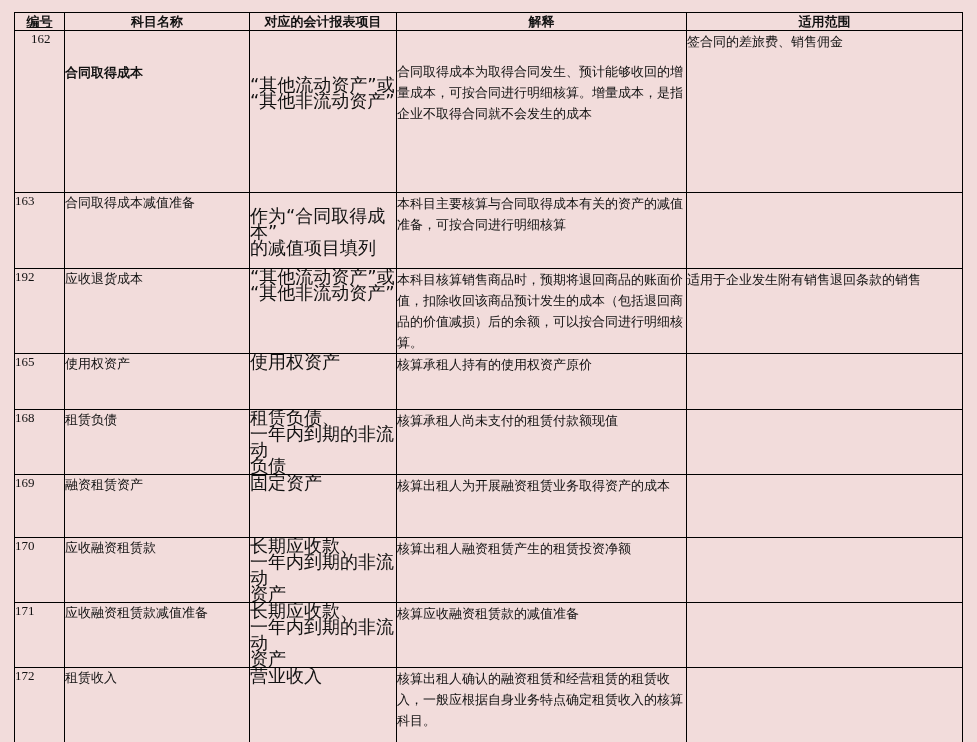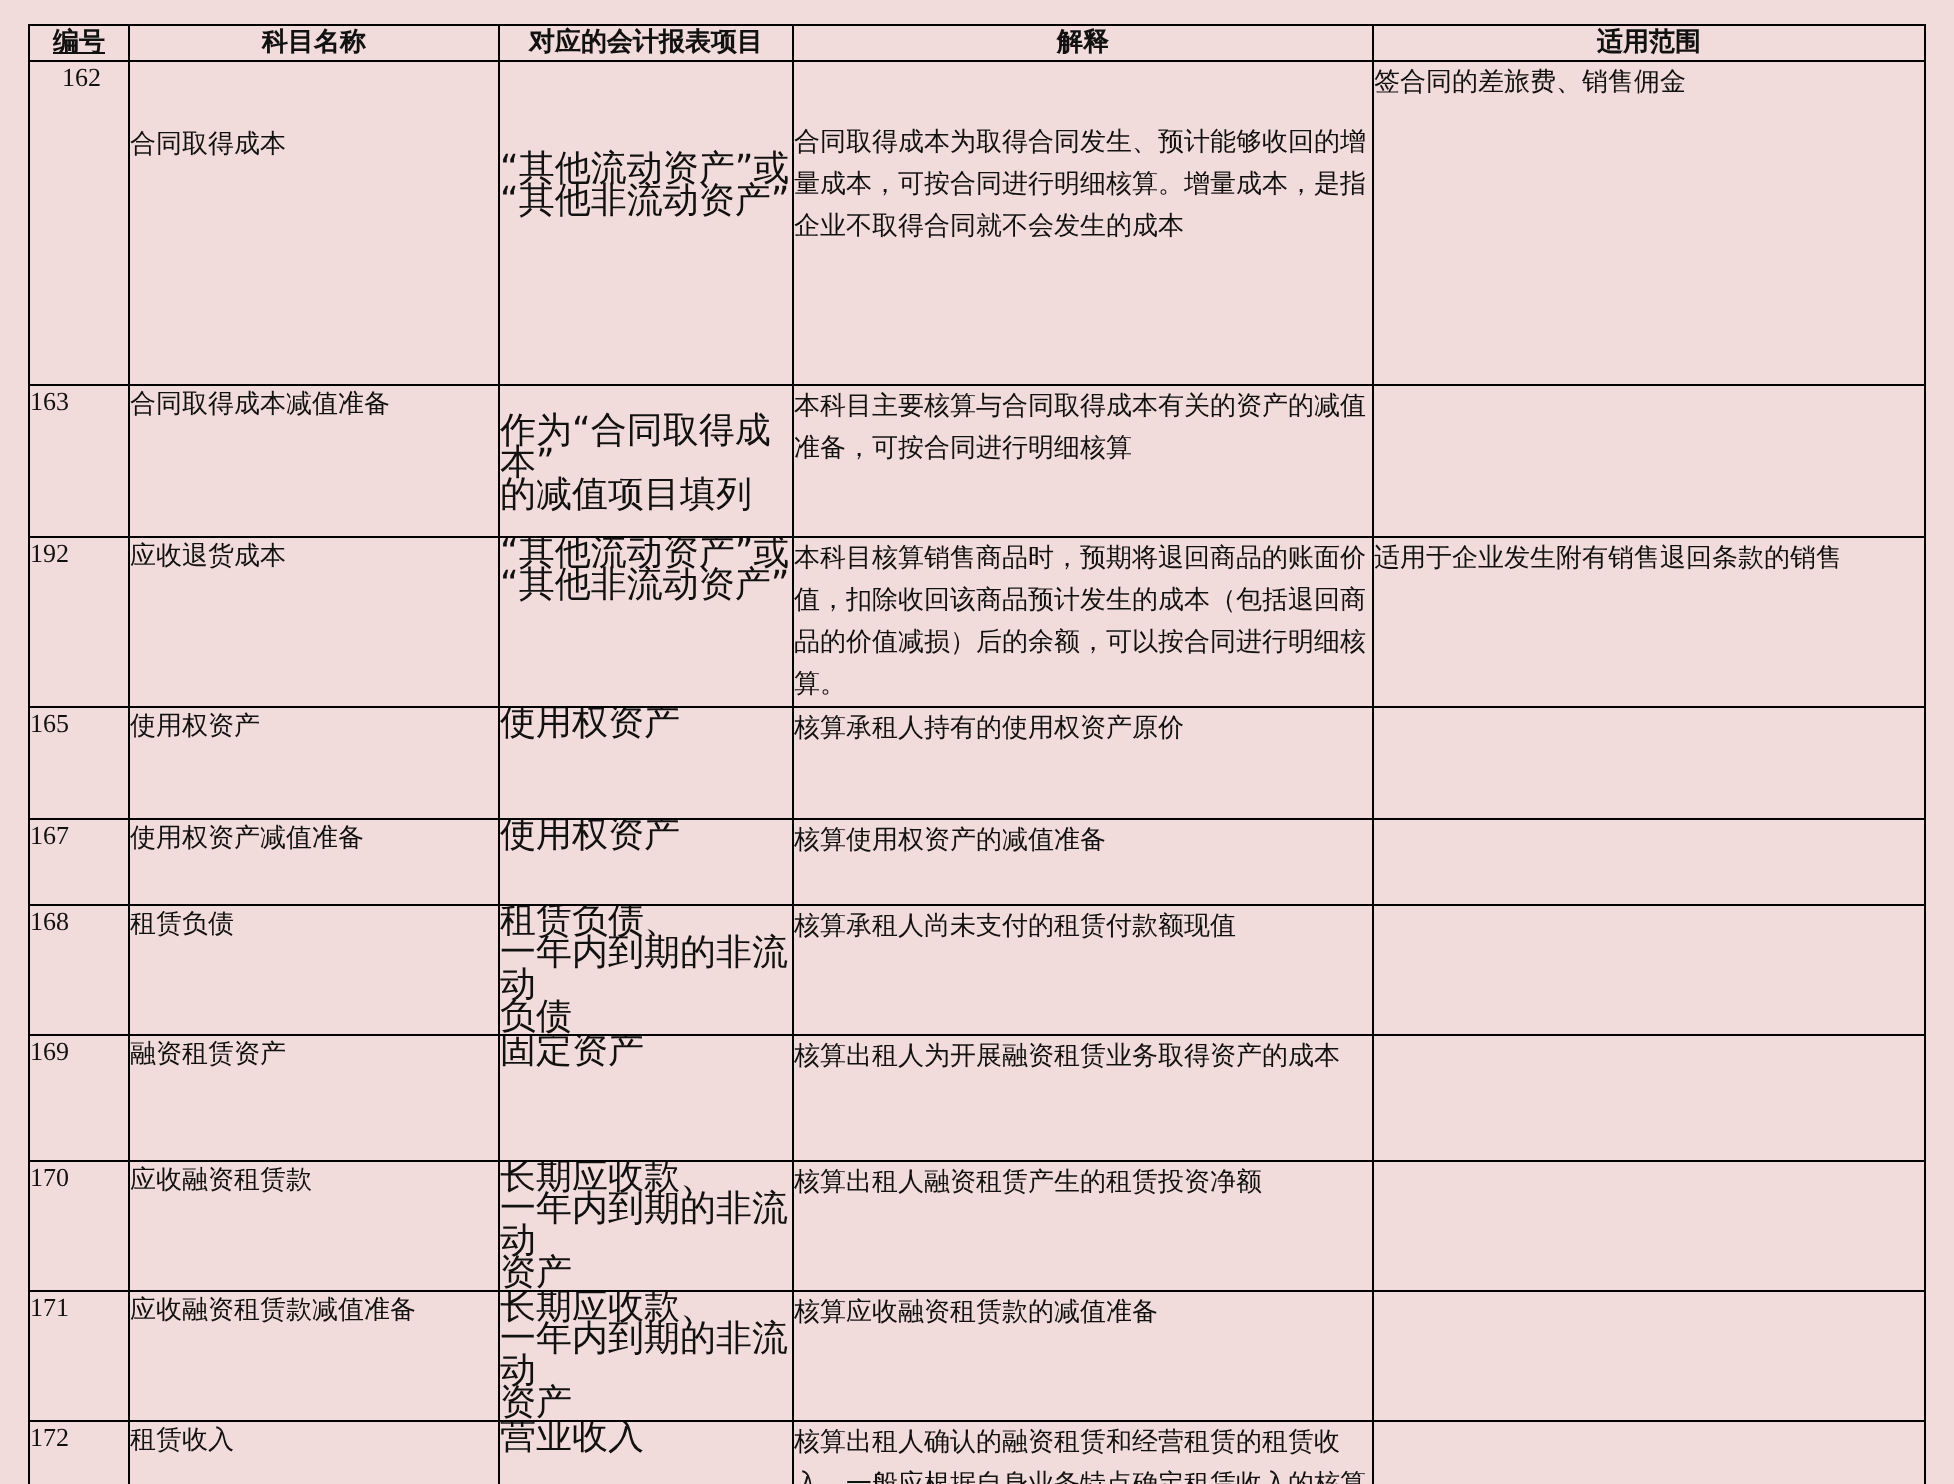--- a/index.html
+++ b/index.html
@@ -66,21 +66,21 @@
     .r163 td { height: 60px; }
     .r164 td { height: 84px; }
     .r165 td { height: 55px; }
     .r166 td { height: 41px; }
     .r167 td { height: 42px; }
     .r168 td { height: 51px; }
     .r169 td { height: 62px; }
     .r170 td { height: 51px; }
     .r171 td { height: 51px; }
     .r172 td { height: 96px; }
-    .r162 td.c-name { padding-top: 32px; }
+    .r162 td.c-name { padding-top: 32px; font-weight: bold; }
     .r162 td.c-item { padding-top: 46px; }
     .r162 td.c-desc { padding-top: 30px; }
     .r162 td.c-scope { }
     .r163 td.c-item { padding-top: 15px; }
   </style>
 </head>
 <body>
 
 <table class="acct">
   <colgroup>
@@ -124,27 +124,20 @@
       <td class="c-desc">本科目核算销售商品时，预期将退回商品的账面价值，扣除收回该商品预计发生的成本（包括退回商品的价值减损）后的余额，可以按合同进行明细核算。</td>
       <td class="c-scope">适用于企业发生附有销售退回条款的销售</td>
     </tr>
     <tr class="r165">
       <td class="c-no">165</td>
       <td class="c-name">使用权资产</td>
       <td class="c-item">使用权资产</td>
       <td class="c-desc">核算承租人持有的使用权资产原价</td>
       <td class="c-scope"></td>
     </tr>
-    <tr class="r167">
-      <td class="c-no">167</td>
-      <td class="c-name">使用权资产减值准备</td>
-      <td class="c-item">使用权资产</td>
-      <td class="c-desc">核算使用权资产的减值准备</td>
-      <td class="c-scope"></td>
-    </tr>
     <tr class="r168">
       <td class="c-no">168</td>
       <td class="c-name">租赁负债</td>
       <td class="c-item">租赁负债、
 一年内到期的非流动
 负债</td>
       <td class="c-desc">核算承租人尚未支付的租赁付款额现值</td>
       <td class="c-scope"></td>
     </tr>
     <tr class="r169">

